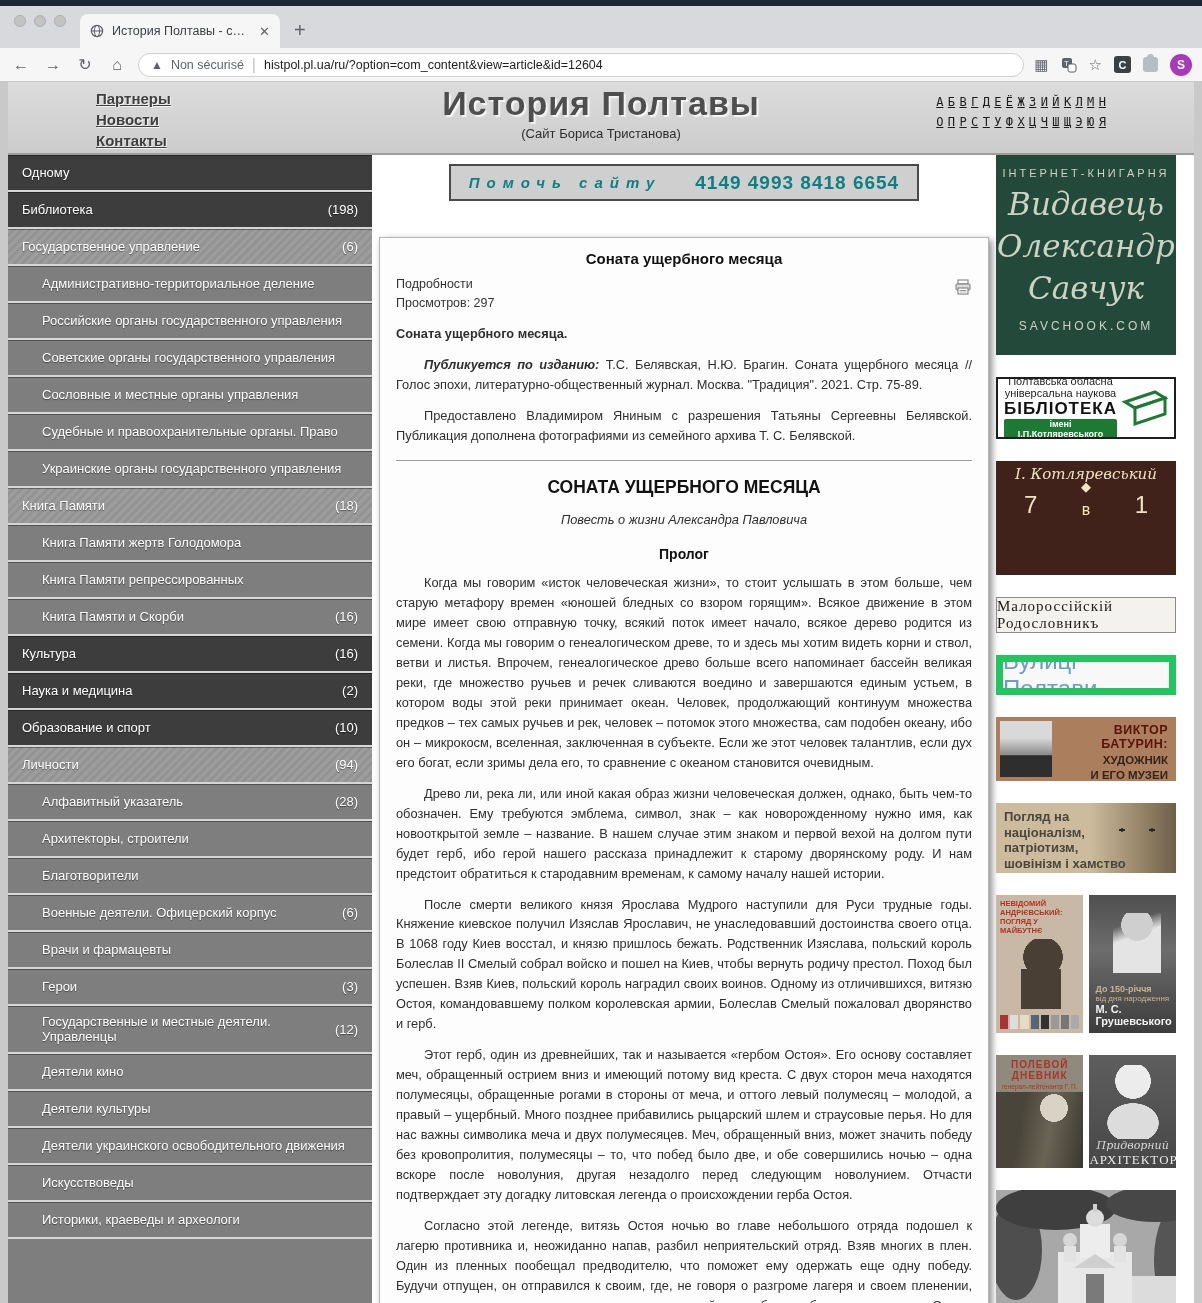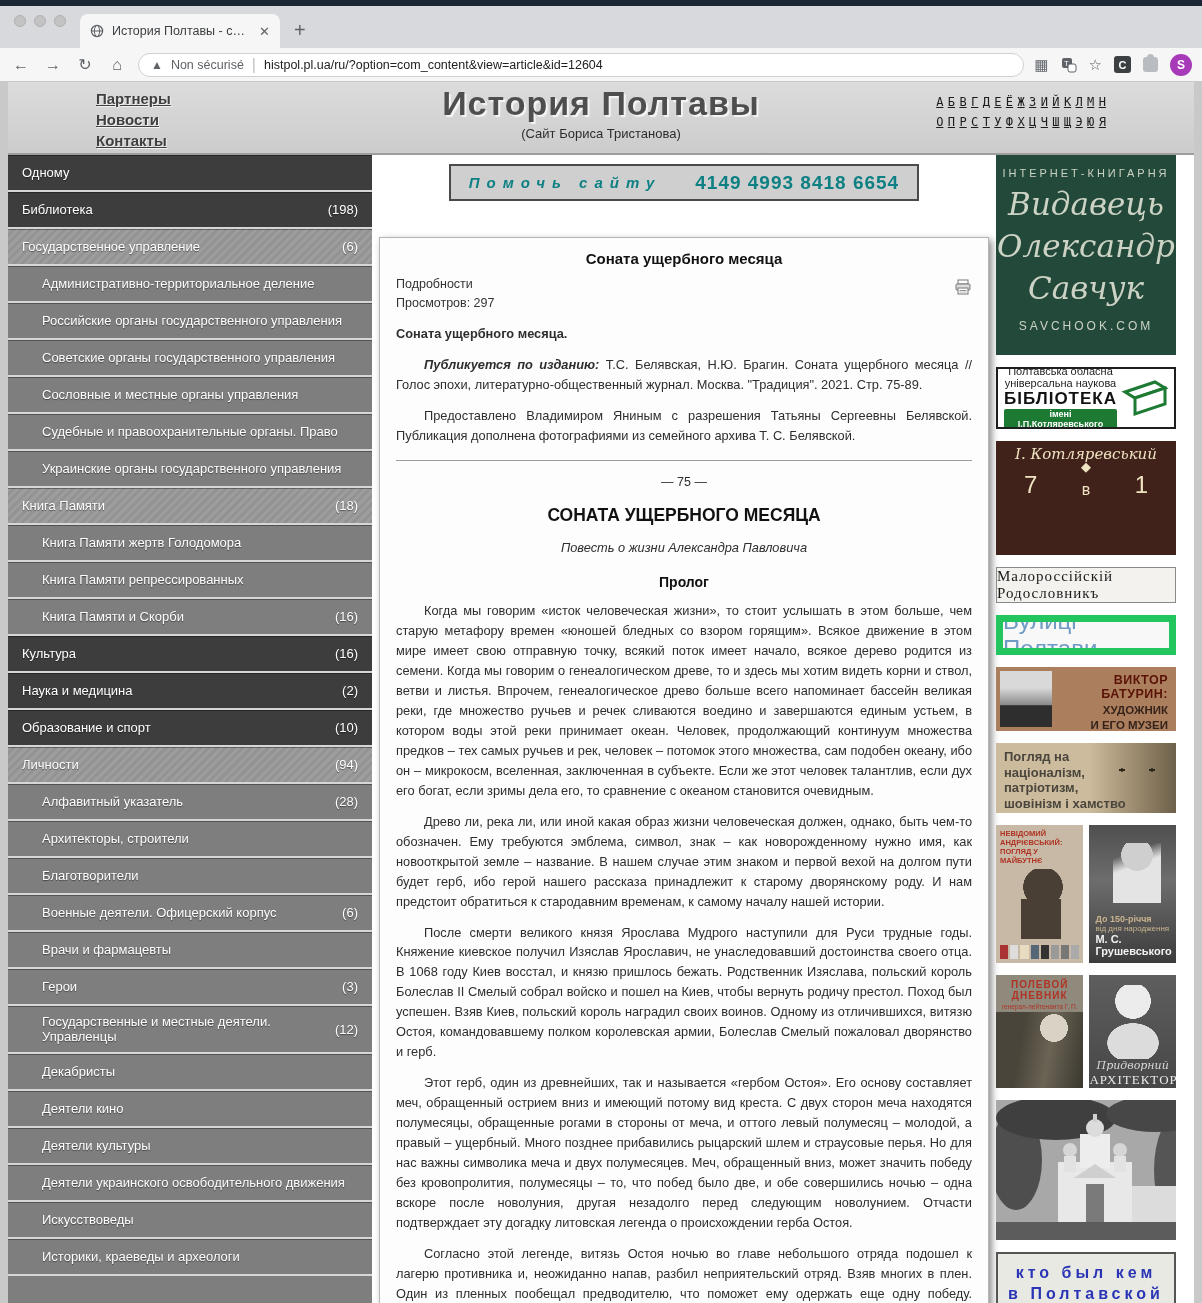--- a/index.html
+++ b/index.html
@@ -82,21 +82,21 @@
   .a-body p.noindent { text-indent:0; }
   .a-body .b { font-weight:bold; }
   .a-body .bi { font-weight:bold; font-style:italic; }
   .a-hr { border:0; border-top:1px solid #9c9c9c; margin:14px 0; }
   .pageno { text-align:center; font-size:12.5px; color:#2e2e2e; margin:10px 0; }
   .big-title { text-align:center; font-size:17.5px; font-weight:bold; color:#111; margin:16px 0 12px; }
   .sub-line { text-align:center; font-style:italic; font-size:12.8px; color:#2e2e2e; line-height:1.6; }
   .prolog { text-align:center; font-weight:bold; font-size:14px; color:#111; margin:16px 0 4px; }
 
   
-  .right-col { width:180px; flex:none; display:flex; flex-direction:column; gap:12px; padding-top:0; }
+  .right-col { width:180px; flex:none; display:flex; flex-direction:column; gap:22px; padding-top:0; }
   .bn { width:100%; flex:none; overflow:hidden; position:relative; }
 
   .bn-savchuk { height:200px; background:#23493b; color:#ccd3c4; text-align:center; padding-top:12px; }
   .bn-savchuk .t { font-size:11px; letter-spacing:3px; }
   .bn-savchuk .script { font-family:"DejaVu Serif", serif; font-style:italic; font-size:31px;
                         line-height:34px; margin-top:8px; }
   .bn-savchuk .dom { font-size:12px; letter-spacing:3px; margin-top:14px; }
 
   .bn-library { height:62px; background:#ffffff; border:2px solid #1e1e1e; display:flex;
                 align-items:center; padding:4px 6px; gap:4px; }
@@ -367,24 +367,20 @@
         <div class="sb-item sub">
           <span class="lbl">Герои</span>
           <span class="cnt">(3)</span>
         </div>
 
         <div class="sb-item sub">
           <span class="lbl">Государственные и местные деятели. Управленцы</span>
           <span class="cnt">(12)</span>
         </div>
 
-        <div class="sb-item sub">
-          <span class="lbl">Декабристы</span>
-          <span class="cnt"></span>
-        </div>
 
         <div class="sb-item sub">
           <span class="lbl">Деятели кино</span>
           <span class="cnt"></span>
         </div>
 
         <div class="sb-item sub">
           <span class="lbl">Деятели культуры</span>
           <span class="cnt"></span>
         </div>
@@ -428,21 +424,20 @@
               <line x1="5.5" y1="13" x2="12.5" y2="13" stroke="#bbb"></line>
             </svg>
           </div>
         </div>
 
         <div class="a-body">
           <p class="noindent"><span class="b">Соната ущербного месяца.</span></p>
           <p><span class="bi">Публикуется по изданию:</span><span> Т.С. Белявская, Н.Ю. Брагин. Соната ущербного месяца // Голос эпохи, литературно-общественный журнал. Москва. "Традиция". 2021. Стр. 75-89.</span></p>
           <p>Предоставлено Владимиром Яниным с разрешения Татьяны Сергеевны Белявской. Публикация дополнена фотографиями из семейного архива Т. С. Белявской.</p>
           <hr class="a-hr">
-          <div class="pageno">— 75 —</div>
           <div class="big-title">СОНАТА УЩЕРБНОГО МЕСЯЦА</div>
           <div class="sub-line">Повесть о жизни Александра Павловича</div>
           <div class="prolog">Пролог</div>
           <div>
 
           <p>Когда мы говорим «исток человеческая жизни», то стоит услышать в этом больше, чем старую метафору времен «юношей бледных со взором горящим». Всякое движение в этом мире имеет свою отправную точку, всякий поток имеет начало, всякое дерево родится из семени. Когда мы говорим о генеалогическом древе, то и здесь мы хотим видеть корни и ствол, ветви и листья. Впрочем, генеалогическое древо больше всего напоминает бассейн великая реки, где множество ручьев и речек сливаются воедино и завершаются единым устьем, в котором воды этой реки принимает океан. Человек, продолжающий континуум множества предков – тех самых ручьев и рек, человек – потомок этого множества, сам подобен океану, ибо он – микрокосм, вселенная, заключенная в субъекте. Если же этот человек талантлив, если дух его богат, если зримы дела его, то сравнение с океаном становится очевидным.</p>
               <p>Древо ли, река ли, или иной какая образ жизни человеческая должен, однако, быть чем-то обозначен. Ему требуются эмблема, символ, знак – как новорожденному нужно имя, как новооткрытой земле – название. В нашем случае этим знаком и первой вехой на долгом пути будет герб, ибо герой нашего рассказа принадлежит к старому дворянскому роду. И нам предстоит обратиться к стародавним временам, к самому началу нашей истории.</p>
               <p>После смерти великого князя Ярослава Мудрого наступили для Руси трудные годы. Княжение киевское получил Изяслав Ярославич, не унаследовавший достоинства своего отца. В 1068 году Киев восстал, и князю пришлось бежать. Родственник Изяслава, польский король Болеслав II Смелый собрал войско и пошел на Киев, чтобы вернуть родичу престол. Поход был успешен. Взяв Киев, польский король наградил своих воинов. Одному из отличившихся, витязю Остоя, командовавшему полком королевская армии, Болеслав Смелый пожаловал дворянство и герб.</p>
               <p>Этот герб, один из древнейших, так и называется «гербом Остоя». Его основу составляет меч, обращенный острием вниз и имеющий потому вид креста. С двух сторон меча находятся полумесяцы, обращенные рогами в стороны от меча, и оттого левый полумесяц – молодой, а правый – ущербный. Много позднее прибавились рыцарский шлем и страусовые перья. Но для нас важны символика меча и двух полумесяцев. Меч, обращенный вниз, может значить победу без кровопролития, полумесяцы – то, что побед было две, и обе совершились ночью – одна вскоре после новолуния, другая незадолго перед следующим новолунием. Отчасти подтверждает эту догадку литовская легенда о происхождении герба Остоя.</p>
               <p>Согласно этой легенде, витязь Остоя ночью во главе небольшого отряда подошел к лагерю противника и, неожиданно напав, разбил неприятельский отряд. Взяв многих в плен. Один из пленных пообещал предводителю, что поможет ему одержать еще одну победу. Будучи отпущен, он отправился к своим, где, не говоря о разгроме лагеря и своем пленении, посоветовал послать туда еще один отряд, который вновь был разбит ночью отрядом Остоя. Именно поэтому там два полумесяца.</p>

